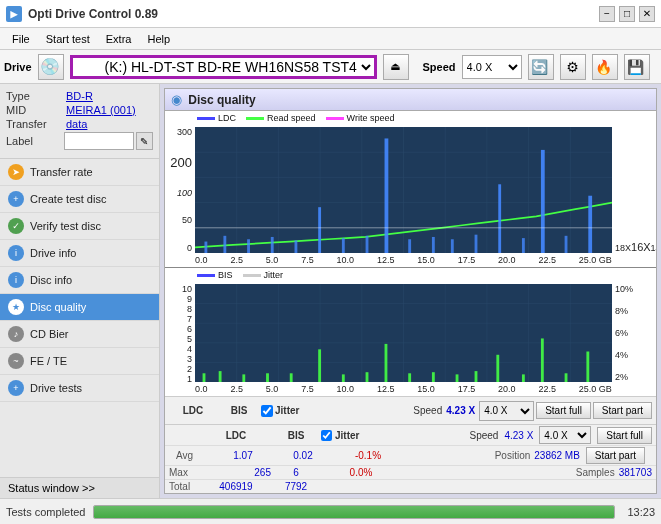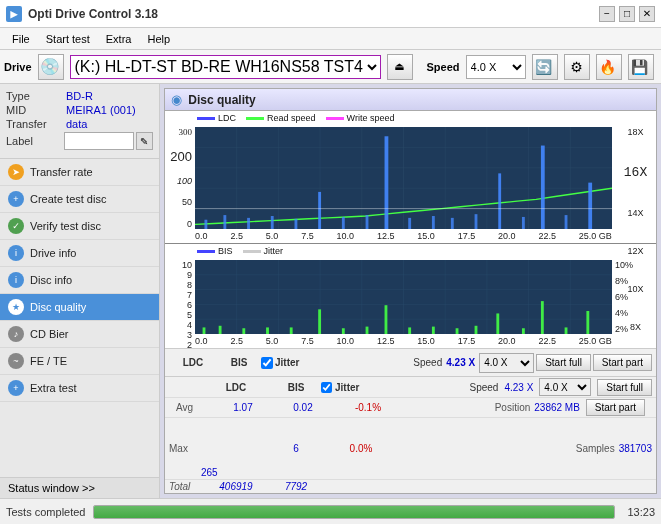--- a/index.html
+++ b/index.html
@@ -13,36 +13,36 @@
     .titlebar-btn { width: 16px; height: 16px; border: 1px solid #aaa; background: #e0e0e0; cursor: pointer; font-size: 10px; display: flex; align-items: center; justify-content: center; }
     .titlebar-btn.close { background: #e0e0e0; }
 
     
     .menubar { background: #f5f5f5; border-bottom: 1px solid #ccc; display: flex; gap: 0; padding: 2px 4px; height: 22px; align-items: center; }
     .menubar-item { padding: 2px 8px; cursor: pointer; font-size: 11px; color: #000; }
 
     
     .toolbar { background: #f5f5f5; border-bottom: 1px solid #ccc; display: flex; align-items: center; padding: 3px 4px; gap: 6px; height: 34px; }
     .toolbar-label { font-size: 11px; font-weight: bold; }
-    .toolbar-drive-select { height: 24px; font-size: 16px; min-width: 200px; border: 1px solid #a21caf; background: white; }
+    .toolbar-drive-select { height: 24px; font-size: 14px; min-width: 200px; border: 3px solid #a21caf; background: white; padding-left: 28px; }
     .toolbar-icon-btn { width: 26px; height: 26px; border: 1px solid #aaa; background: linear-gradient(to bottom, #fff, #e0e0e0); cursor: pointer; display: flex; align-items: center; justify-content: center; font-size: 14px; }
     .toolbar-speed-label { font-size: 11px; font-weight: bold; margin-left: 8px; }
     .toolbar-speed-select { height: 24px; font-size: 11px; width: 60px; border: 1px solid #aaa; background: white; }
 
     
     .main { display: flex; height: calc(524px - 28px - 22px - 34px - 26px); }
 
     
     .sidebar { width: 160px; background: #e8e8e8; border-right: 1px solid #ccc; display: flex; flex-direction: column; }
     .disc-info-panel { padding: 6px; border-bottom: 1px solid #ccc; background: #e8e8e8; }
     .disc-panel-header { display: flex; align-items: center; justify-content: space-between; margin-bottom: 4px; }
     .disc-panel-title { font-weight: bold; font-size: 11px; }
     .disc-field { display: flex; align-items: center; margin-bottom: 2px; font-size: 11px; }
     .disc-field-label { width: 60px; color: #333; }
-    .disc-field-value { color: #0000cc; font-weight: normal; }
+    .disc-field-value { color: #0000cc; font-weight: normal; text-decoration: underline; }
     .disc-label-input { border: 1px solid #aaa; height: 18px; width: 70px; font-size: 10px; padding: 0 2px; }
     .disc-label-btn { width: 18px; height: 18px; border: 1px solid #aaa; background: #e0e0e0; cursor: pointer; font-size: 10px; display: flex; align-items: center; justify-content: center; margin-left: 2px; }
 
     .sidebar-menu { flex: 1; overflow-y: auto; }
     .sidebar-item { display: flex; align-items: center; padding: 5px 8px; cursor: pointer; font-size: 11px; color: #222; border-bottom: 1px solid #d8d8d8; gap: 6px; }
     .sidebar-item.active { background: #4a90d9; color: white; }
     .sidebar-item-icon { width: 16px; height: 16px; border-radius: 50%; display: flex; align-items: center; justify-content: center; font-size: 9px; flex-shrink: 0; }
     .si-blue { background: #4a90d9; color: white; }
     .si-orange { background: #f0a020; color: white; }
     .si-green { background: #50a050; color: white; }
@@ -64,21 +64,21 @@
     .legend-item { display: flex; align-items: center; gap: 3px; font-size: 9px; color: #111; }
 
     .btn-start { background: linear-gradient(to bottom, #fff, #ddd); border: 1px solid #aaa; padding: 2px 8px; cursor: pointer; font-size: 10px; white-space: nowrap; }
   </style>
 </head>
 <body>
 
 <div class="titlebar">
   <div class="titlebar-left">
     <div class="titlebar-icon" style="width:16px;height:16px;background:#4a90d9;border-radius:2px;display:flex;align-items:center;justify-content:center;color:white;font-size:9px;">▶</div>
-    <span>Opti Drive Control 3.18</span>
+    <span>Opti Drive Control 0.89</span>
   </div>
   <div class="titlebar-controls">
     <button class="titlebar-btn">−</button>
     <button class="titlebar-btn">□</button>
     <button class="titlebar-btn close">✕</button>
   </div>
 </div>
 
 <div class="menubar">
   <span class="menubar-item">File</span>
@@ -161,21 +161,21 @@
       <div class="sidebar-item">
         <div class="sidebar-item-icon si-gray">♪</div>
         <span>CD Bier</span>
       </div>
       <div class="sidebar-item">
         <div class="sidebar-item-icon si-gray">~</div>
         <span>FE / TE</span>
       </div>
       <div class="sidebar-item">
         <div class="sidebar-item-icon si-blue">+</div>
-        <span>Extra test</span>
+        <span>Drive tests</span>
       </div>
     </div>
 
     <div style="border-top:1px solid #ccc; padding: 4px 8px; background:#e0e0e0; cursor:pointer;">
       <span>Status window &gt;&gt;</span>
     </div>
   </div>
 
   <div class="content">
     <div class="disc-quality-panel">
@@ -198,30 +198,30 @@
               <div style="width:18px;height:3px;background:#44ff44;"></div>
               <span>Read speed</span>
             </div>
             <div class="legend-item">
               <div style="width:18px;height:3px;background:#ff44ff;"></div>
               <span>Write speed</span>
             </div>
           </div>
 
           <div style="position:absolute;left:0;top:16px;bottom:14px;width:30px;display:flex;flex-direction:column;justify-content:space-between;align-items:flex-end;padding-right:3px;">
-            <span style="font-size:9px;color:#222;font-family:Liberation Serif, serif;">300</span>
+            <span style="font-size:9px;color:#222;">300</span>
             <span style="font-size:13px;color:#222;margin-left:44px;">200</span>
             <span style="font-size:9px;color:#222;font-style:italic;">100</span>
             <span style="font-size:9px;color:#222;">50</span>
             <span style="font-size:9px;color:#222;">0</span>
           </div>
 
-          <div style="position:absolute;right:0;top:16px;bottom:14px;width:44px;display:flex;flex-direction:column;justify-content:space-between;align-items:center;padding-left:3px;gap:28px;">
+          <div style="position:absolute;right:0;top:16px;bottom:14px;width:44px;display:flex;flex-direction:row;justify-content:space-between;align-items:flex-end;padding-left:3px;">
             <span style="font-size:9px;color:#222;">18X</span>
-            <span style="font-size:13px;color:#222;font-family:Liberation Mono, monospace;">16X</span>
+            <span style="font-size:11px;color:#222;">16X</span>
             <span style="font-size:9px;color:#222;">14X</span>
             <span style="font-size:9px;color:#222;">12X</span>
             <span style="font-size:9px;color:#222;">10X</span>
             <span style="font-size:9px;color:#222;">8X</span>
             <span style="font-size:9px;color:#222;">6X</span>
             <span style="font-size:11px;color:#222;">4X</span>
             <span style="font-size:9px;color:#222;">2X</span>
           </div>
 
           <div style="position:absolute;left:30px;right:44px;top:16px;bottom:14px;background:#1e3a5a;overflow:hidden;">
@@ -428,30 +428,30 @@
             <span style="color:#555;">Position</span>
             <span style="color:#0000cc;">23862 MB</span>
           </div>
           <div style="margin-left:6px;">
             <button class="btn-start">Start part</button>
           </div>
         </div>
 
         <div style="display:flex;padding:1px 4px;align-items:center;border-bottom:1px solid #ddd;">
           <div style="width:32px;color:#555;">Max</div>
-          <div style="width:70px;text-align:left;color:#0000cc;margin-top:48px;">265</div>
+          <div style="width:70px;text-align:right;color:#0000cc;">265</div>
           <div style="width:50px;text-align:center;color:#0000cc;">6</div>
           <div style="width:80px;text-align:center;color:#cc0000;">0.0%</div>
           <div style="margin-left:auto;display:flex;gap:4px;align-items:center;">
             <span style="color:#555;">Samples</span>
             <span style="color:#0000cc;">381703</span>
           </div>
         </div>
 
-        <div style="display:flex;padding:1px 4px;align-items:center;font-style:italic;">
+        <div style="display:flex;padding:1px 4px;align-items:center;">
           <div style="width:32px;color:#555;">Total</div>
           <div style="width:70px;text-align:center;color:#0000cc;">406919</div>
           <div style="width:50px;text-align:center;color:#0000cc;">7792</div>
         </div>
       </div>
     </div>
   </div>
 </div>
 
 <div class="statusbar">

